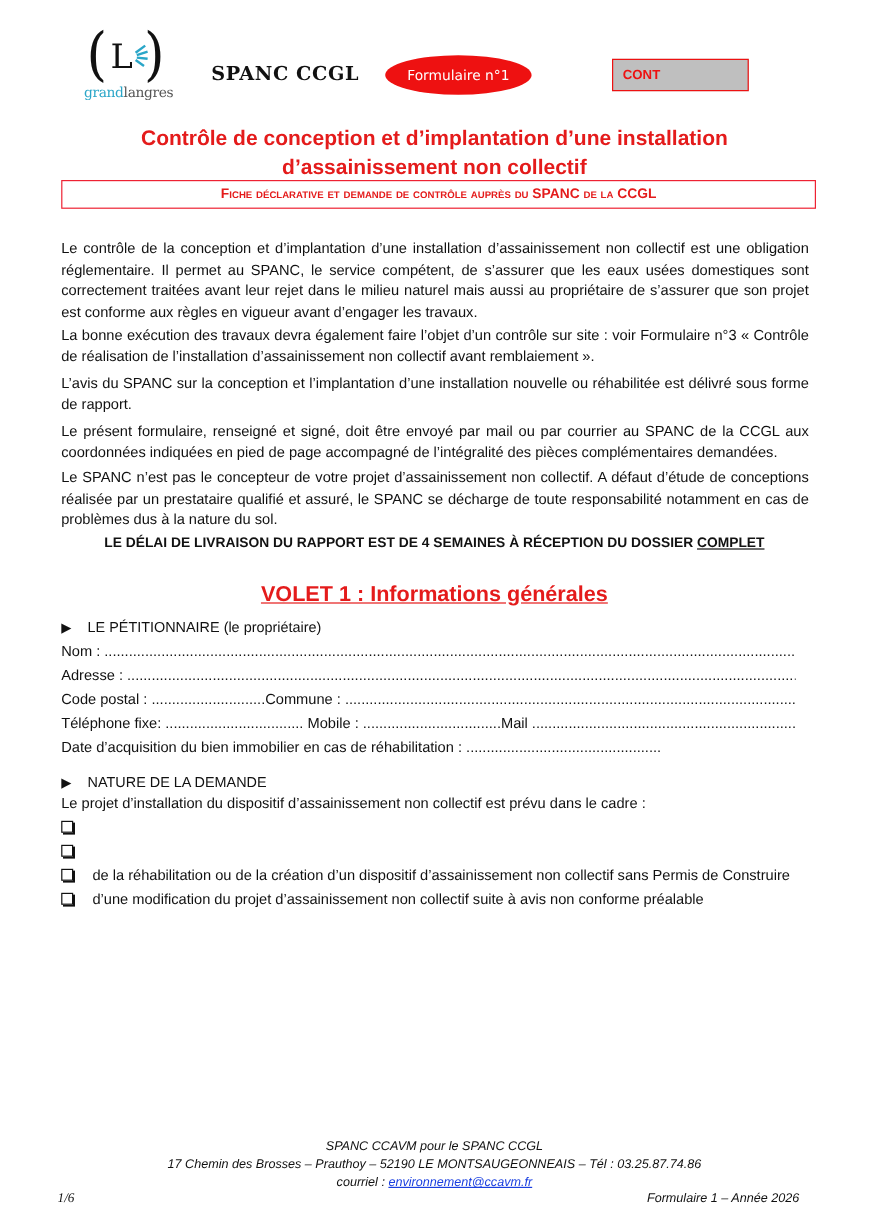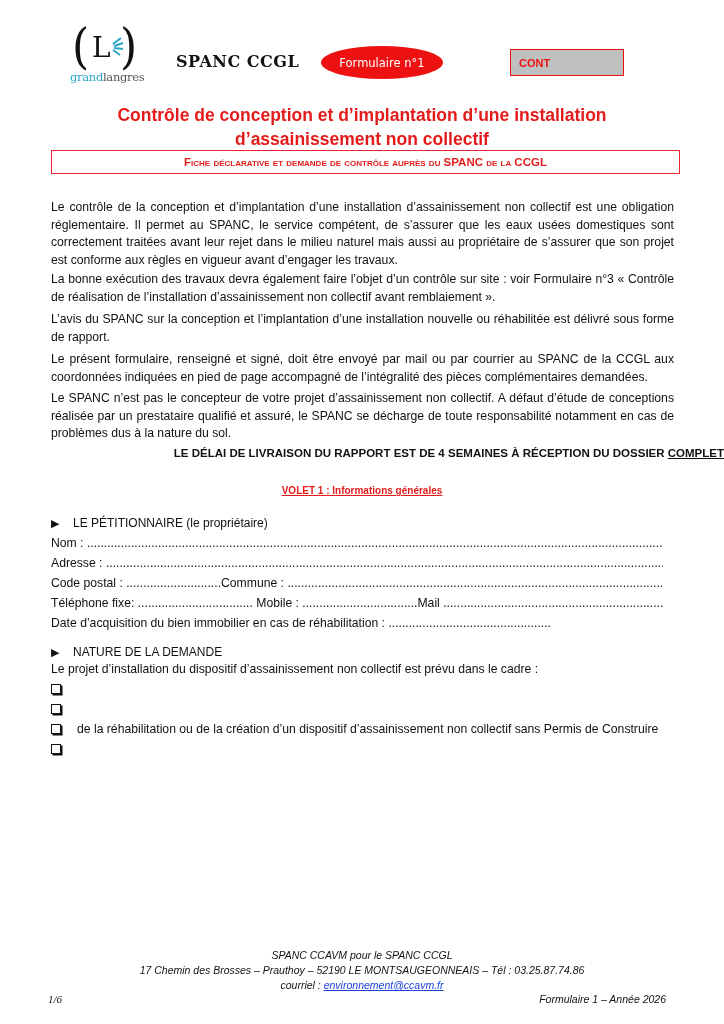--- a/index.html
+++ b/index.html
@@ -15,23 +15,23 @@
   .logo-text .g { color:#2aa6c8; }
   .logo-text .l { color:#555; }
   .brand { left:176px; top:52px; font-family:"DejaVu Serif", serif; font-weight:bold; font-size:16px; letter-spacing:0.5px; color:#111; }
   .pill { left:321px; top:46px; width:122px; height:33px; background:#ee1111; border-radius:50%; color:#fff; font-size:11.5px; display:flex; align-items:center; justify-content:center; font-family:"DejaVu Sans", sans-serif; }
   .cont { left:510px; top:49px; width:114px; height:27px; background:#bfbfbf; border:1.5px solid #e11; box-sizing:border-box; color:#e11; font-weight:bold; font-size:11px; padding-left:8px; display:flex; align-items:center; }
   .title { left:0; width:724px; text-align:center; color:#e41b1b; font-weight:bold; font-size:17.5px; line-height:22px; }
   .title1 { top:104px; }
   .title2 { top:128px; }
   .subbox { left:51px; top:150px; width:629px; height:24px; border:1.2px solid #e23; box-sizing:border-box; color:#e41b1b; font-weight:bold; font-size:11.5px; text-align:center; line-height:22px; font-variant:small-caps; }
   .para { left:51px; width:623px; font-size:12.2px; line-height:17.5px; text-align:justify; }
-  .delay { left:0; width:724px; top:447px; text-align:right; font-weight:bold; font-size:11.5px; }
+  .delay { left:0; width:724px; top:447px; text-align:center; font-weight:bold; font-size:11.5px; }
   .delay u { text-decoration:underline; }
-  .volet { left:0; width:724px; top:485px; text-align:center; color:#e41b1b; font-weight:bold; font-size:10px; text-decoration:underline; }
+  .volet { left:0; width:724px; top:485px; text-align:center; color:#e41b1b; font-weight:bold; font-size:18px; text-decoration:underline; }
   .sec-head { left:51px; font-weight:normal; font-size:12px; }
   .sec-head .tri { display:inline-block; width:22px; font-size:11px; }
   .field { left:51px; width:612px; font-size:12.2px; line-height:17px; white-space:nowrap; overflow:hidden; }
   .line { left:51px; font-size:12.2px; line-height:17px; white-space:nowrap; }
   .check-row { left:51px; font-size:12.2px; line-height:17px; white-space:nowrap; }
   .check-box { display:inline-block; width:8px; height:8px; border:1.2px solid #111; box-shadow:1.5px 1.5px 0 #111; margin-right:16px; vertical-align:middle; position:relative; top:-1px; }
   .footer { left:0; width:724px; text-align:center; font-style:italic; font-size:10.5px; line-height:15px; }
   .footer a { color:#1a3fe0; text-decoration:underline; }
   .pgnum { left:48px; top:993px; font-family:"Liberation Serif", serif; font-style:italic; font-size:11px; }
   .formyear { right:58px; top:993px; font-style:italic; font-size:10.5px; }
@@ -80,19 +80,19 @@
 <div class="abs line" style="top:615px;"><span>Date d’acquisition du bien immobilier en cas de réhabilitation : </span><span class="dots short">................................................</span></div>
 
 <div class="abs sec-head" style="top:645px;">
   <span class="tri">▶</span><span>NATURE DE LA DEMANDE</span>
 </div>
 <div class="abs line" style="top:661px;">Le projet d’installation du dispositif d’assainissement non collectif est prévu dans le cadre :</div>
 
 <div class="abs check-row" style="top:681px;"><span class="check-box"></span></div>
 <div class="abs check-row" style="top:701px;"><span class="check-box"></span></div>
 <div class="abs check-row" style="top:721px;"><span class="check-box"></span><span>de la réhabilitation ou de la création d’un dispositif d’assainissement non collectif sans Permis de Construire</span></div>
-<div class="abs check-row" style="top:741px;"><span class="check-box"></span></div>
+<div class="abs check-row" style="top:741px;"><span class="check-box"></span><span>d’une modification du projet d’assainissement non collectif suite à avis non conforme préalable</span></div>
 
 <div class="abs footer" style="top:948px;">SPANC CCAVM pour le SPANC CCGL</div>
 <div class="abs footer" style="top:963px;">17 Chemin  des Brosses – Prauthoy – 52190 LE MONTSAUGEONNEAIS – Tél : 03.25.87.74.86</div>
 <div class="abs footer" style="top:978px;"><span>courriel : </span><a>environnement@ccavm.fr</a></div>
 <div class="abs pgnum">1/6</div>
 <div class="abs formyear">Formulaire 1 – Année 2026</div>
 
 </body></html>

